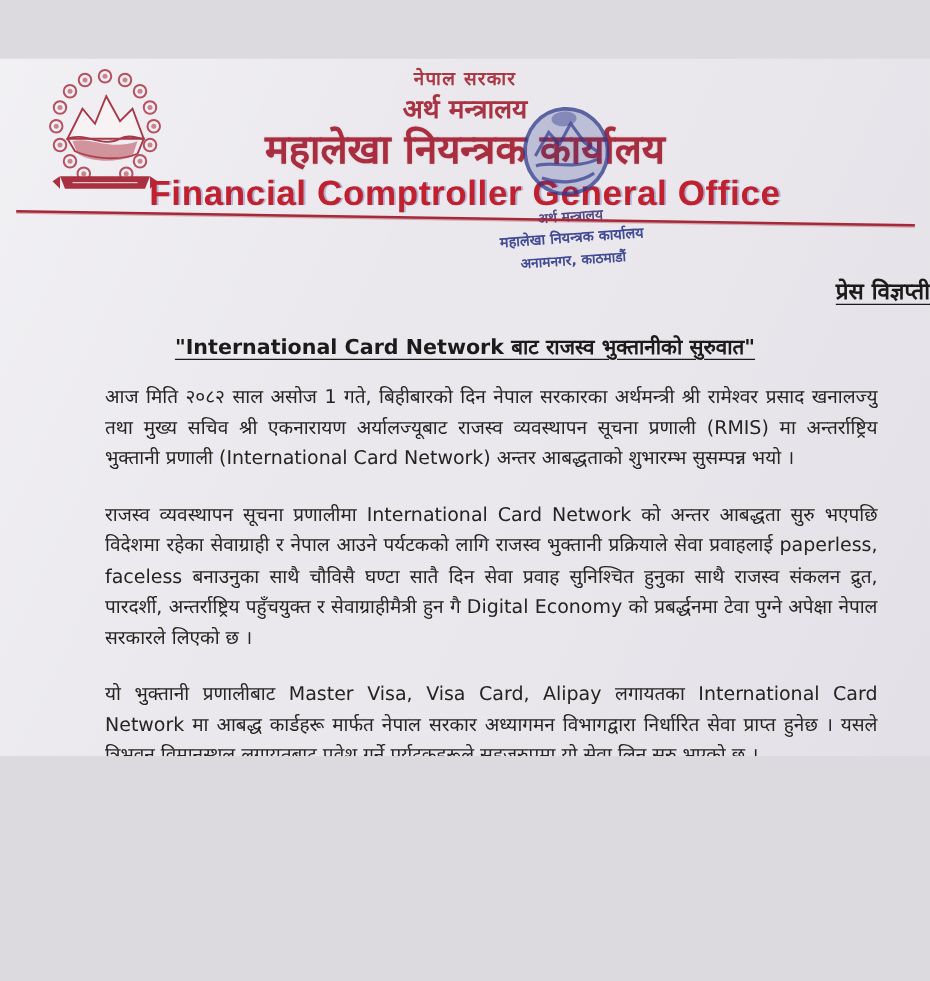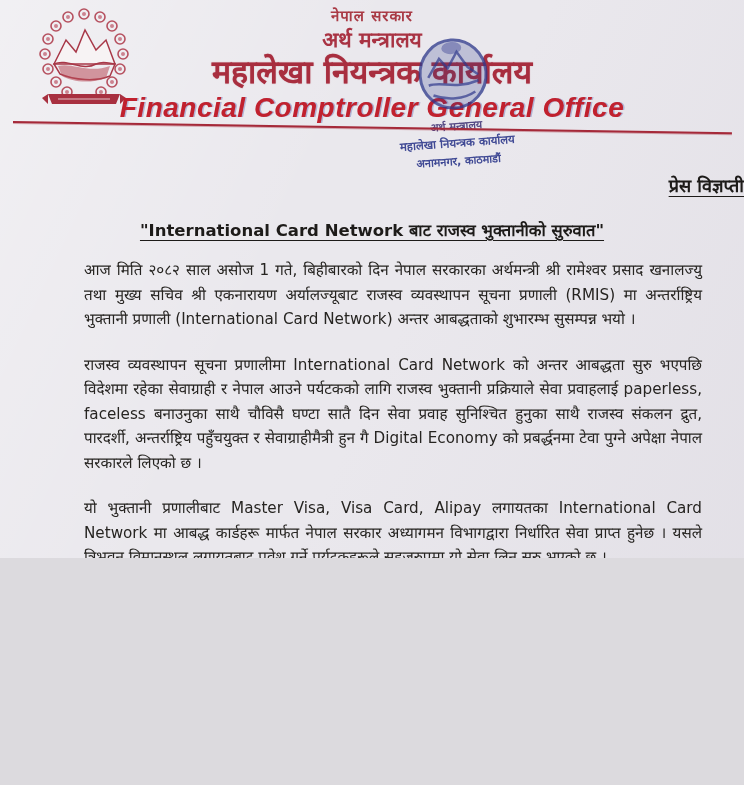--- a/index.html
+++ b/index.html
@@ -10,35 +10,36 @@
   }
   .page {
     position:relative;
     width:744px; height:558px;
     background:
       linear-gradient(115deg, rgba(255,255,255,.35) 0%, rgba(255,255,255,0) 40%),
       linear-gradient(295deg, rgba(210,206,216,.30) 0%, rgba(210,206,216,0) 45%),
       #eae8ed;
     overflow:hidden;
     color:#23211f;
+    margin-top:47px;
   }
 
   
   .emblem { position:absolute; left:38px; top:6px; width:92px; height:108px; }
   .head-center {
     position:absolute; top:8px; left:0; right:0; text-align:center;
     line-height:1.15;
   }
   .gov-line   { font-size:15px; font-weight:bold; color:#a93a45; letter-spacing:1px; }
   .min-line   { font-size:21px; font-weight:bold; color:#a93343; margin-top:3px; }
   .office-np  { font-size:32px; font-weight:bold; color:#a82e3f; margin-top:2px;
                 text-shadow:0 0 1px rgba(168,46,63,.55); }
   .office-en  { font-family:"Liberation Sans", sans-serif;
                 font-size:28px; font-weight:bold; color:#c1212e; margin-top:1px;
-                text-shadow:1.5px 0 0 rgba(45,60,160,.30); letter-spacing:.5px;font-style:italic; }
+                text-shadow:1.5px 0 0 rgba(45,60,160,.30); letter-spacing:.5px; }
 
   .stamp {
     position:absolute; left:362px; top:36px; width:185px; text-align:center;
     transform:rotate(-4deg); opacity:.9; pointer-events:none;
   }
   .stamp-emblem { width:78px; height:82px; margin:0 auto; display:block; }
   .stamp-l1 { font-size:11px; font-weight:bold; color:#463a7a; }
   .stamp-l2 { font-size:11.5px; font-weight:bold; color:#2f3a8c; margin-top:2px; }
   .stamp-l3 { font-size:11px; font-weight:bold; color:#2f3a8c; margin-top:3px; }
 

